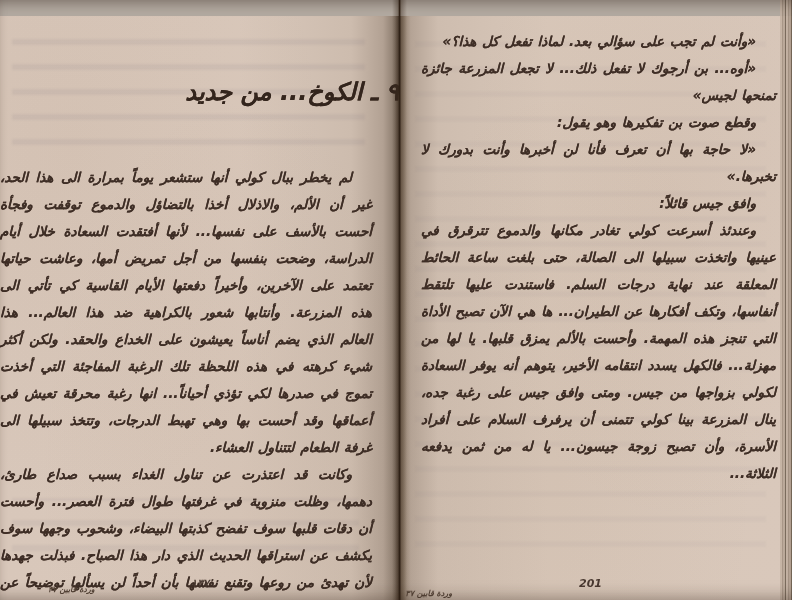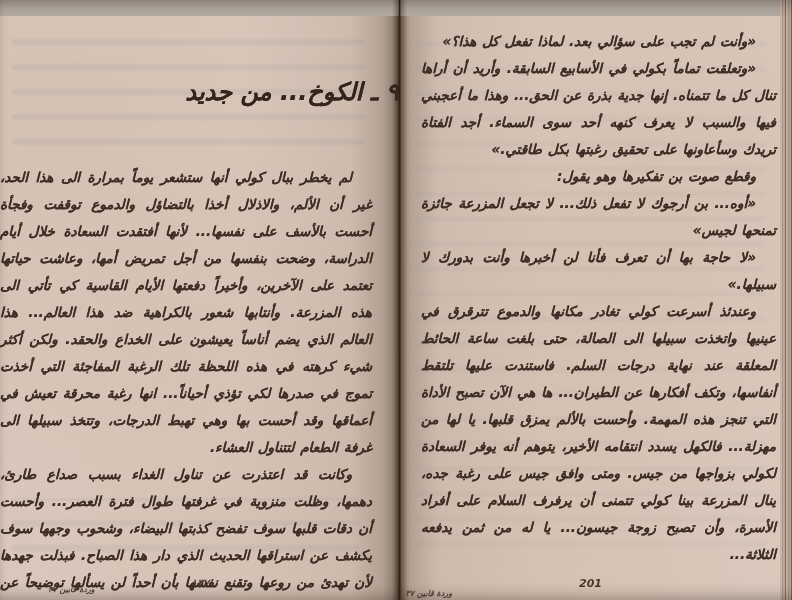--- a/index.html
+++ b/index.html
@@ -77,24 +77,24 @@
 </style>
 </head>
 <body>
 
 <div class="book">
 
   <div class="page page-right">
     <div class="ghost g-right-full"></div>
     <div class="text-block">
         <p class="para">«وأنت لم تجب على سؤالي بعد. لماذا تفعل كل هذا؟»</p>
-        <p class="para">«وتعلقت تماماً بكولي في الأسابيع السابقة. وأريد أن أراها تنال كل ما تتمناه. إنها جدية بذرة عن الحق... وهذا ما أعجبني فيها والسبب لا يعرف كنهه أحد سوى السماء. أجد الفتاة تريدك وسأعاونها على تحقيق رغبتها بكل طاقتي.»</p>
+        <p class="para">«أوه... بن أرجوك لا تفعل ذلك... لا تجعل المزرعة جائزة تمنحها لجيس»</p>
         <p class="para">وقطع صوت بن تفكيرها وهو يقول:</p>
-        <p class="para">«أوه... بن أرجوك لا تفعل ذلك... لا تجعل المزرعة جائزة تمنحها لجيس»</p>
-        <p class="para">«لا حاجة بها أن تعرف فأنا لن أخبرها وأنت بدورك لا سبيلها.»</p>
+        <p class="para">«لا حاجة بها أن تعرف فأنا لن أخبرها وأنت بدورك لا تخبرها.»</p>
+        <p class="para">وافق جيس قائلاً:</p>
         <p class="para">وعندئذ أسرعت كولي تغادر مكانها والدموع تترقرق في عينيها واتخذت سبيلها الى الصالة، حتى بلغت ساعة الحائط المعلقة عند نهاية درجات السلم. فاستندت عليها تلتقط أنفاسها، وتكف أفكارها عن الطيران... ها هي الآن تصبح الأداة التي تنجز هذه المهمة. وأحست بالألم يمزق قلبها. يا لها من مهزلة... فالكهل يسدد انتقامه الأخير، يتوهم أنه يوفر السعادة لكولي بزواجها من جيس. ومتى وافق جيس على رغبة جده، ينال المزرعة بينا كولي تتمنى أن يرفرف السلام على أفراد الأسرة، وأن تصبح زوجة جيسون... يا له من ثمن يدفعه الثلاثة...</p>
       </div>
     <div class="page-number">201</div>
     <div class="signature-mark">وردة قابين ٣٧</div>
   </div>
 
   <div class="page page-left">
     <div class="ghost g-left-top"></div>
     <div class="ghost g-left-bottom"></div>
     <div class="chapter-title">٩ ـ الكوخ... من جديد</div>

